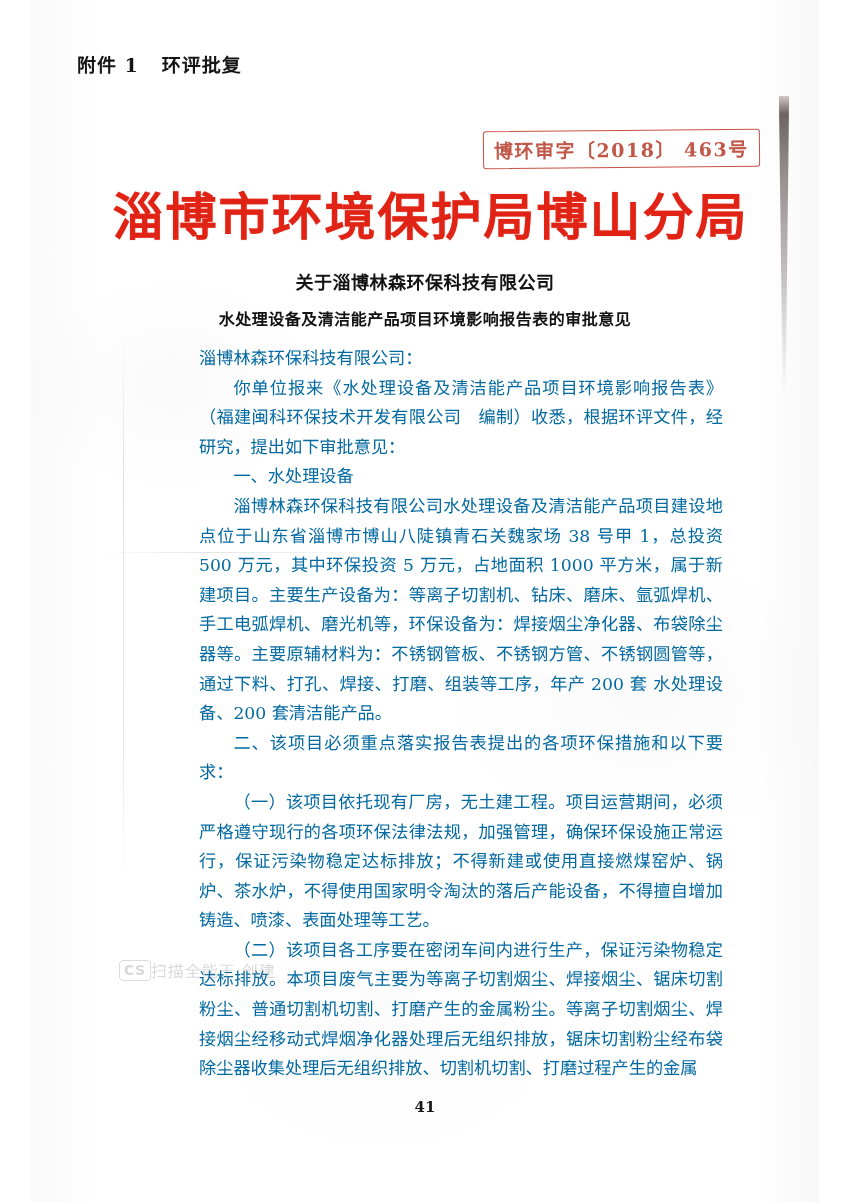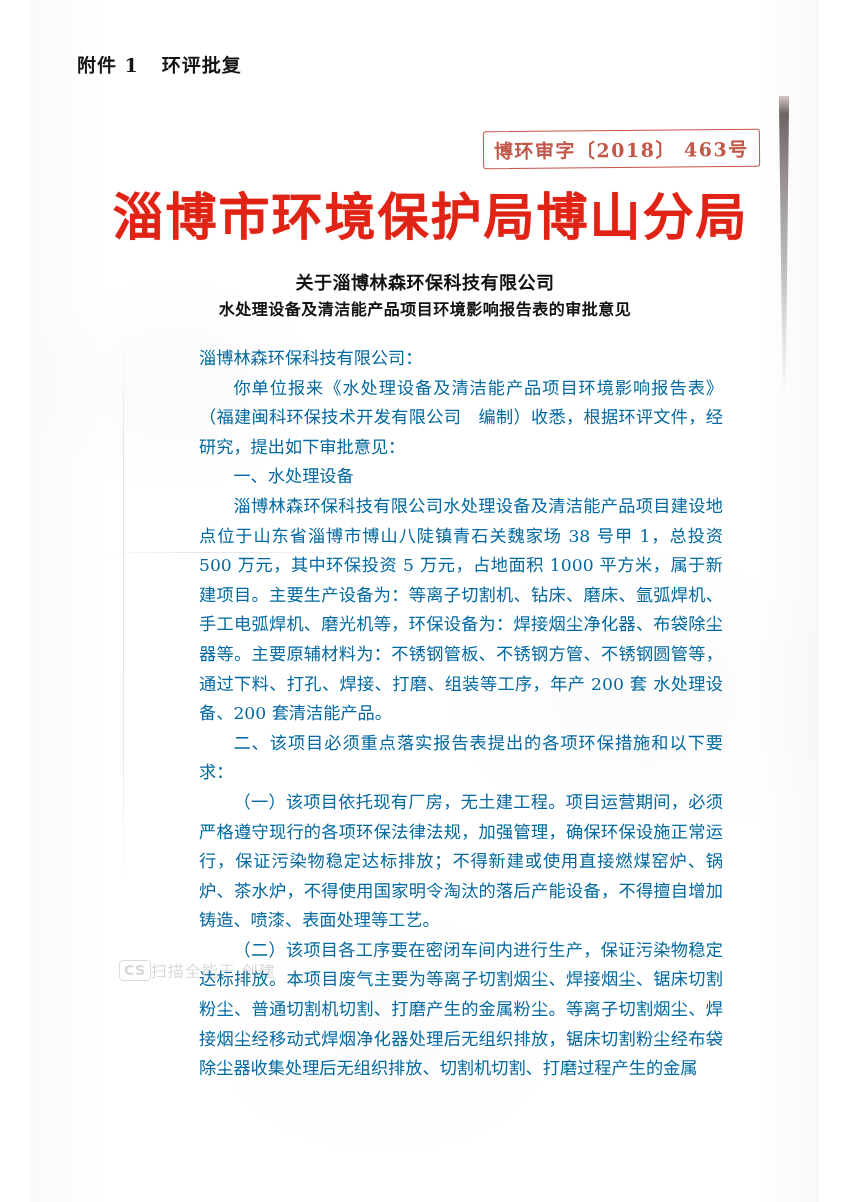--- a/index.html
+++ b/index.html
@@ -124,21 +124,21 @@
     right: 0;
     top: 268px;
     text-align: center;
     font-family: "DejaVu Serif", "Liberation Serif", serif;
     color: #131313;
   }
   .subject-line-1 {
     font-size: 18px;
     font-weight: bold;
     letter-spacing: .5px;
-    margin-bottom: 2px;
+    margin-bottom: 12px;
   }
   .subject-line-2 {
     font-size: 16px;
     font-weight: bold;
     letter-spacing: .5px;
   }
 
   
   .body-text {
     position: absolute;
@@ -229,14 +229,15 @@
     <p class="indent">二、该项目必须重点落实报告表提出的各项环保措施和以下要求：</p>
     <p class="indent">（一）该项目依托现有厂房，无土建工程。项目运营期间，必须严格遵守现行的各项环保法律法规，加强管理，确保环保设施正常运行，保证污染物稳定达标排放；不得新建或使用直接燃煤窑炉、锅炉、茶水炉，不得使用国家明令淘汰的落后产能设备，不得擅自增加铸造、喷漆、表面处理等工艺。</p>
     <p class="indent">（二）该项目各工序要在密闭车间内进行生产，保证污染物稳定达标排放。本项目废气主要为等离子切割烟尘、焊接烟尘、锯床切割粉尘、普通切割机切割、打磨产生的金属粉尘。等离子切割烟尘、焊接烟尘经移动式焊烟净化器处理后无组织排放，锯床切割粉尘经布袋除尘器收集处理后无组织排放、切割机切割、打磨过程产生的金属</p>
   </div>
 
   <div class="watermark">
     <span class="watermark-badge">CS</span>
     <span class="watermark-text">扫描全能王 创建</span>
   </div>
 
+  <div class="page-number">41</div>
 
 </div>
 
 </body></html>

